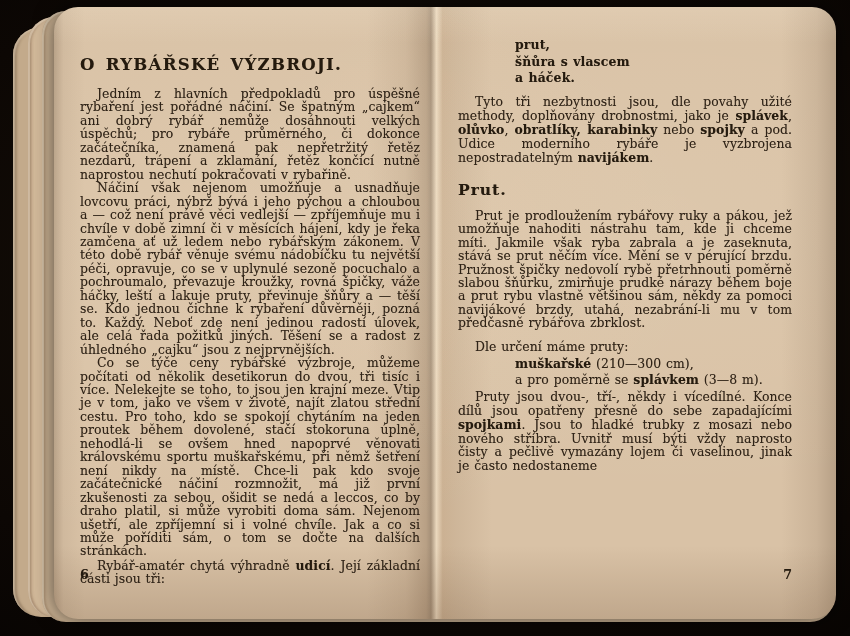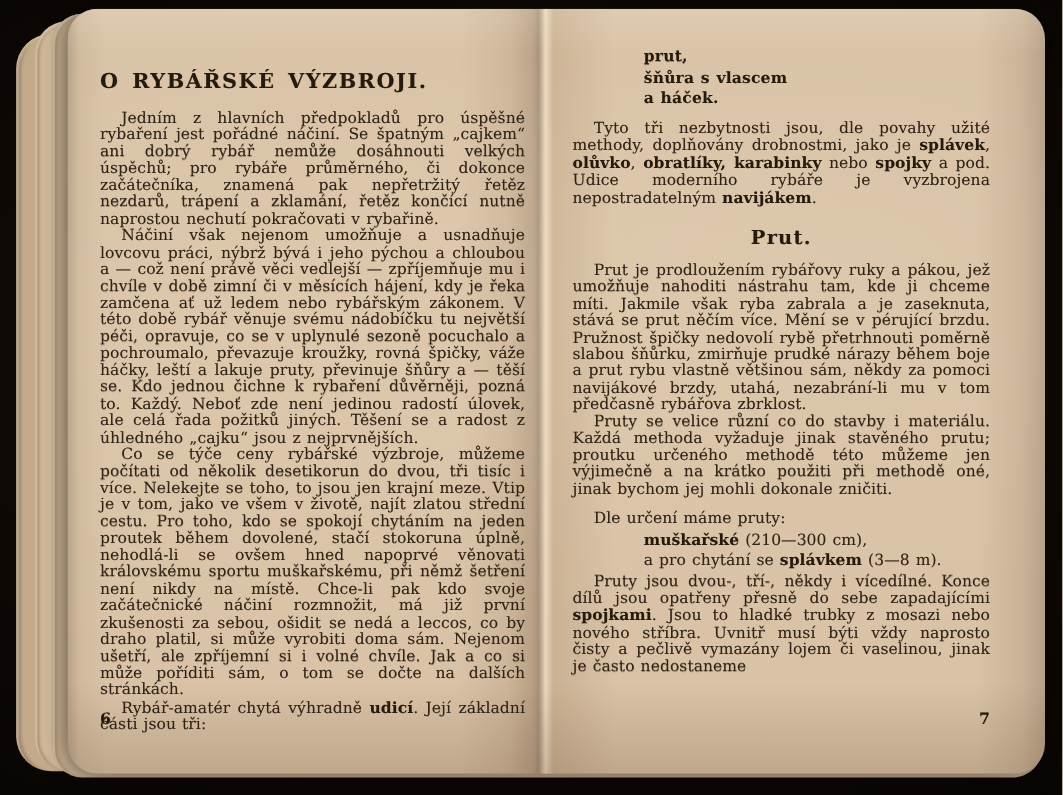--- a/index.html
+++ b/index.html
@@ -48,21 +48,21 @@
   }
 
   .content { position:absolute; font-size:12.35px; line-height:13.45px;
              letter-spacing:0.1px; word-spacing:0.8px;
              text-shadow:0.2px 0.2px 0 rgba(45,33,20,0.35); }
   .content-left  { left:26px;  top:38px; width:340px; }
   .content-right { left:404px; top:20px; width:334px; }
 
   .title { font-size:16.5px; line-height:20px; font-weight:bold; text-align:left;
            letter-spacing:1.3px; word-spacing:3px; margin:10px 0 13px; color:#241a0e; }
-  .heading { font-size:15.5px; line-height:18px; font-weight:bold; text-align:center;
+  .heading { font-size:15.5px; line-height:18px; font-weight:bold; 
              letter-spacing:1px; margin:15px 0 11px; color:#241a0e; }
 
   .para { text-align:justify; text-indent:17px; }
   .b { font-weight:bold; color:#241a0e; }
 
   .mt3 { margin-top:3px; } .mt8 { margin-top:8px; }
   .mt9 { margin-top:9px; } .mt10 { margin-top:10px; }
 
   .tackle-list { margin:10px 0 0 57px; font-weight:bold; line-height:16.5px;
                  letter-spacing:0.2px; color:#241a0e; }
@@ -93,25 +93,24 @@
 
     <div class="content content-right">
       <div class="tackle-list">
         <div>prut,</div>
         <div>šňůra s vlascem</div>
         <div>a háček.</div>
       </div>
       <p class="para mt9"><span>Tyto tři nezbytnosti jsou, dle povahy užité methody, doplňovány drobnostmi, jako je </span><span class="b">splávek</span><span>, </span><span class="b">olůvko</span><span>, </span><span class="b">obratlíky, karabinky</span><span> nebo </span><span class="b">spojky</span><span> a pod. Udice moderního rybáře je vyzbrojena nepostradatelným </span><span class="b">navijákem</span><span>.</span></p>
       <div class="heading">Prut.</div>
       <p class="para"><span>Prut je prodloužením rybářovy ruky a pákou, jež umožňuje nahoditi nástrahu tam, kde ji chceme míti. Jakmile však ryba zabrala a je zaseknuta, stává se prut něčím více. Mění se v pérující brzdu. Pružnost špičky nedovolí rybě přetrhnouti poměrně slabou šňůrku, zmirňuje prudké nárazy během boje a prut rybu vlastně většinou sám, někdy za pomoci navijákové brzdy, utahá, nezabrání-li mu v tom předčasně rybářova zbrklost.</span></p>
-      <p class="para"><span>Pruty se velice různí co do stavby i materiálu. Každá methoda vyžaduje jinak stavěného prutu; proutku určeného methodě této můžeme jen výjimečně a na krátko použiti při methodě oné, jinak bychom jej mohli dokonale zničiti.</span></p>
       <p class="para mt10"><span>Dle určení máme pruty:</span></p>
       <div class="rod-list">
         <div><span class="b">muškařské</span><span> (210—300 cm),</span></div>
-        <div><span>a pro chytání se </span><span class="b">splávkem</span><span> (3—8 m).</span></div>
+        <div><span>a pro poměrně se </span><span class="b">splávkem</span><span> (3—8 m).</span></div>
       </div>
       <p class="para mt3"><span>Pruty jsou dvou-, tří-, někdy i vícedílné. Konce dílů jsou opatřeny přesně do sebe zapadajícími </span><span class="b">spojkami</span><span>. Jsou to hladké trubky z mosazi nebo nového stříbra. Uvnitř musí býti vždy naprosto čisty a pečlivě vymazány lojem či vaselinou, jinak je často nedostaneme</span></p>
     </div>
 
     <div class="pagenum pn-left">6</div>
     <div class="pagenum pn-right">7</div>
   </div>
 </div>
 
 </body></html>

